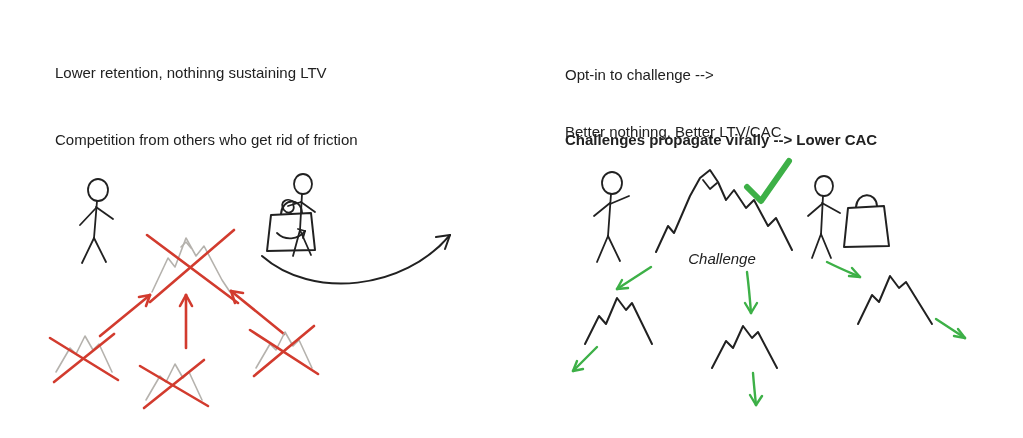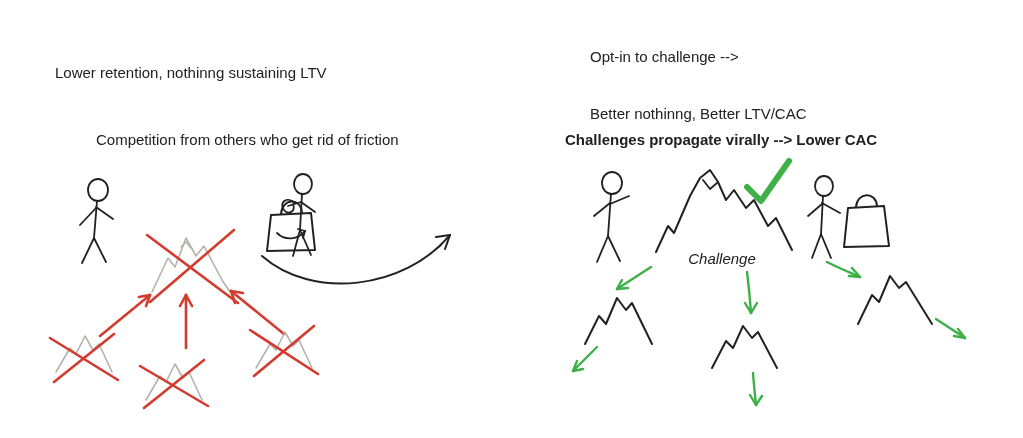--- a/index.html
+++ b/index.html
@@ -5,22 +5,22 @@
   html,body{margin:0;padding:0;}
   body{
     width:1023px;height:438px;overflow:hidden;
     background:var(--bg,#ffffff);
     font-family:"Liberation Sans",sans-serif;
     color:var(--ink,#212121);
   }
   .canvas{position:relative;width:1023px;height:438px;background:var(--bg,#ffffff);}
   .note{position:absolute;font-size:15px;line-height:19px;white-space:pre;}
   #note-left-1{left:55px;top:25px;}
-  #note-left-2{left:55px;top:92px;margin-left:41px;}
-  #note-right-1{left:565px;top:9px;margin-left:25px;}
+  #note-left-2{left:55px;top:92px;}
+  #note-right-1{left:565px;top:27px;}
   #note-right-2{left:565px;top:92px;font-weight:bold;}
   svg.sketch{position:absolute;left:0;top:0;display:block;}
   svg.sketch path, svg.sketch ellipse{fill:none;stroke-linecap:round;stroke-linejoin:round;}
   .ink{stroke:var(--ink,#212121);stroke-width:2;}
   .ink-thin{stroke:var(--ink,#212121);stroke-width:1.8;}
   .gray{stroke:var(--gray,#b5b2ad);stroke-width:1.6;}
   .red{stroke:var(--red,#d23b2e);stroke-width:2.6;}
   .green{stroke:var(--green,#3db047);stroke-width:2.4;}
   .green-bold{stroke:var(--green,#3db047);stroke-width:6;}
   text.challenge{

